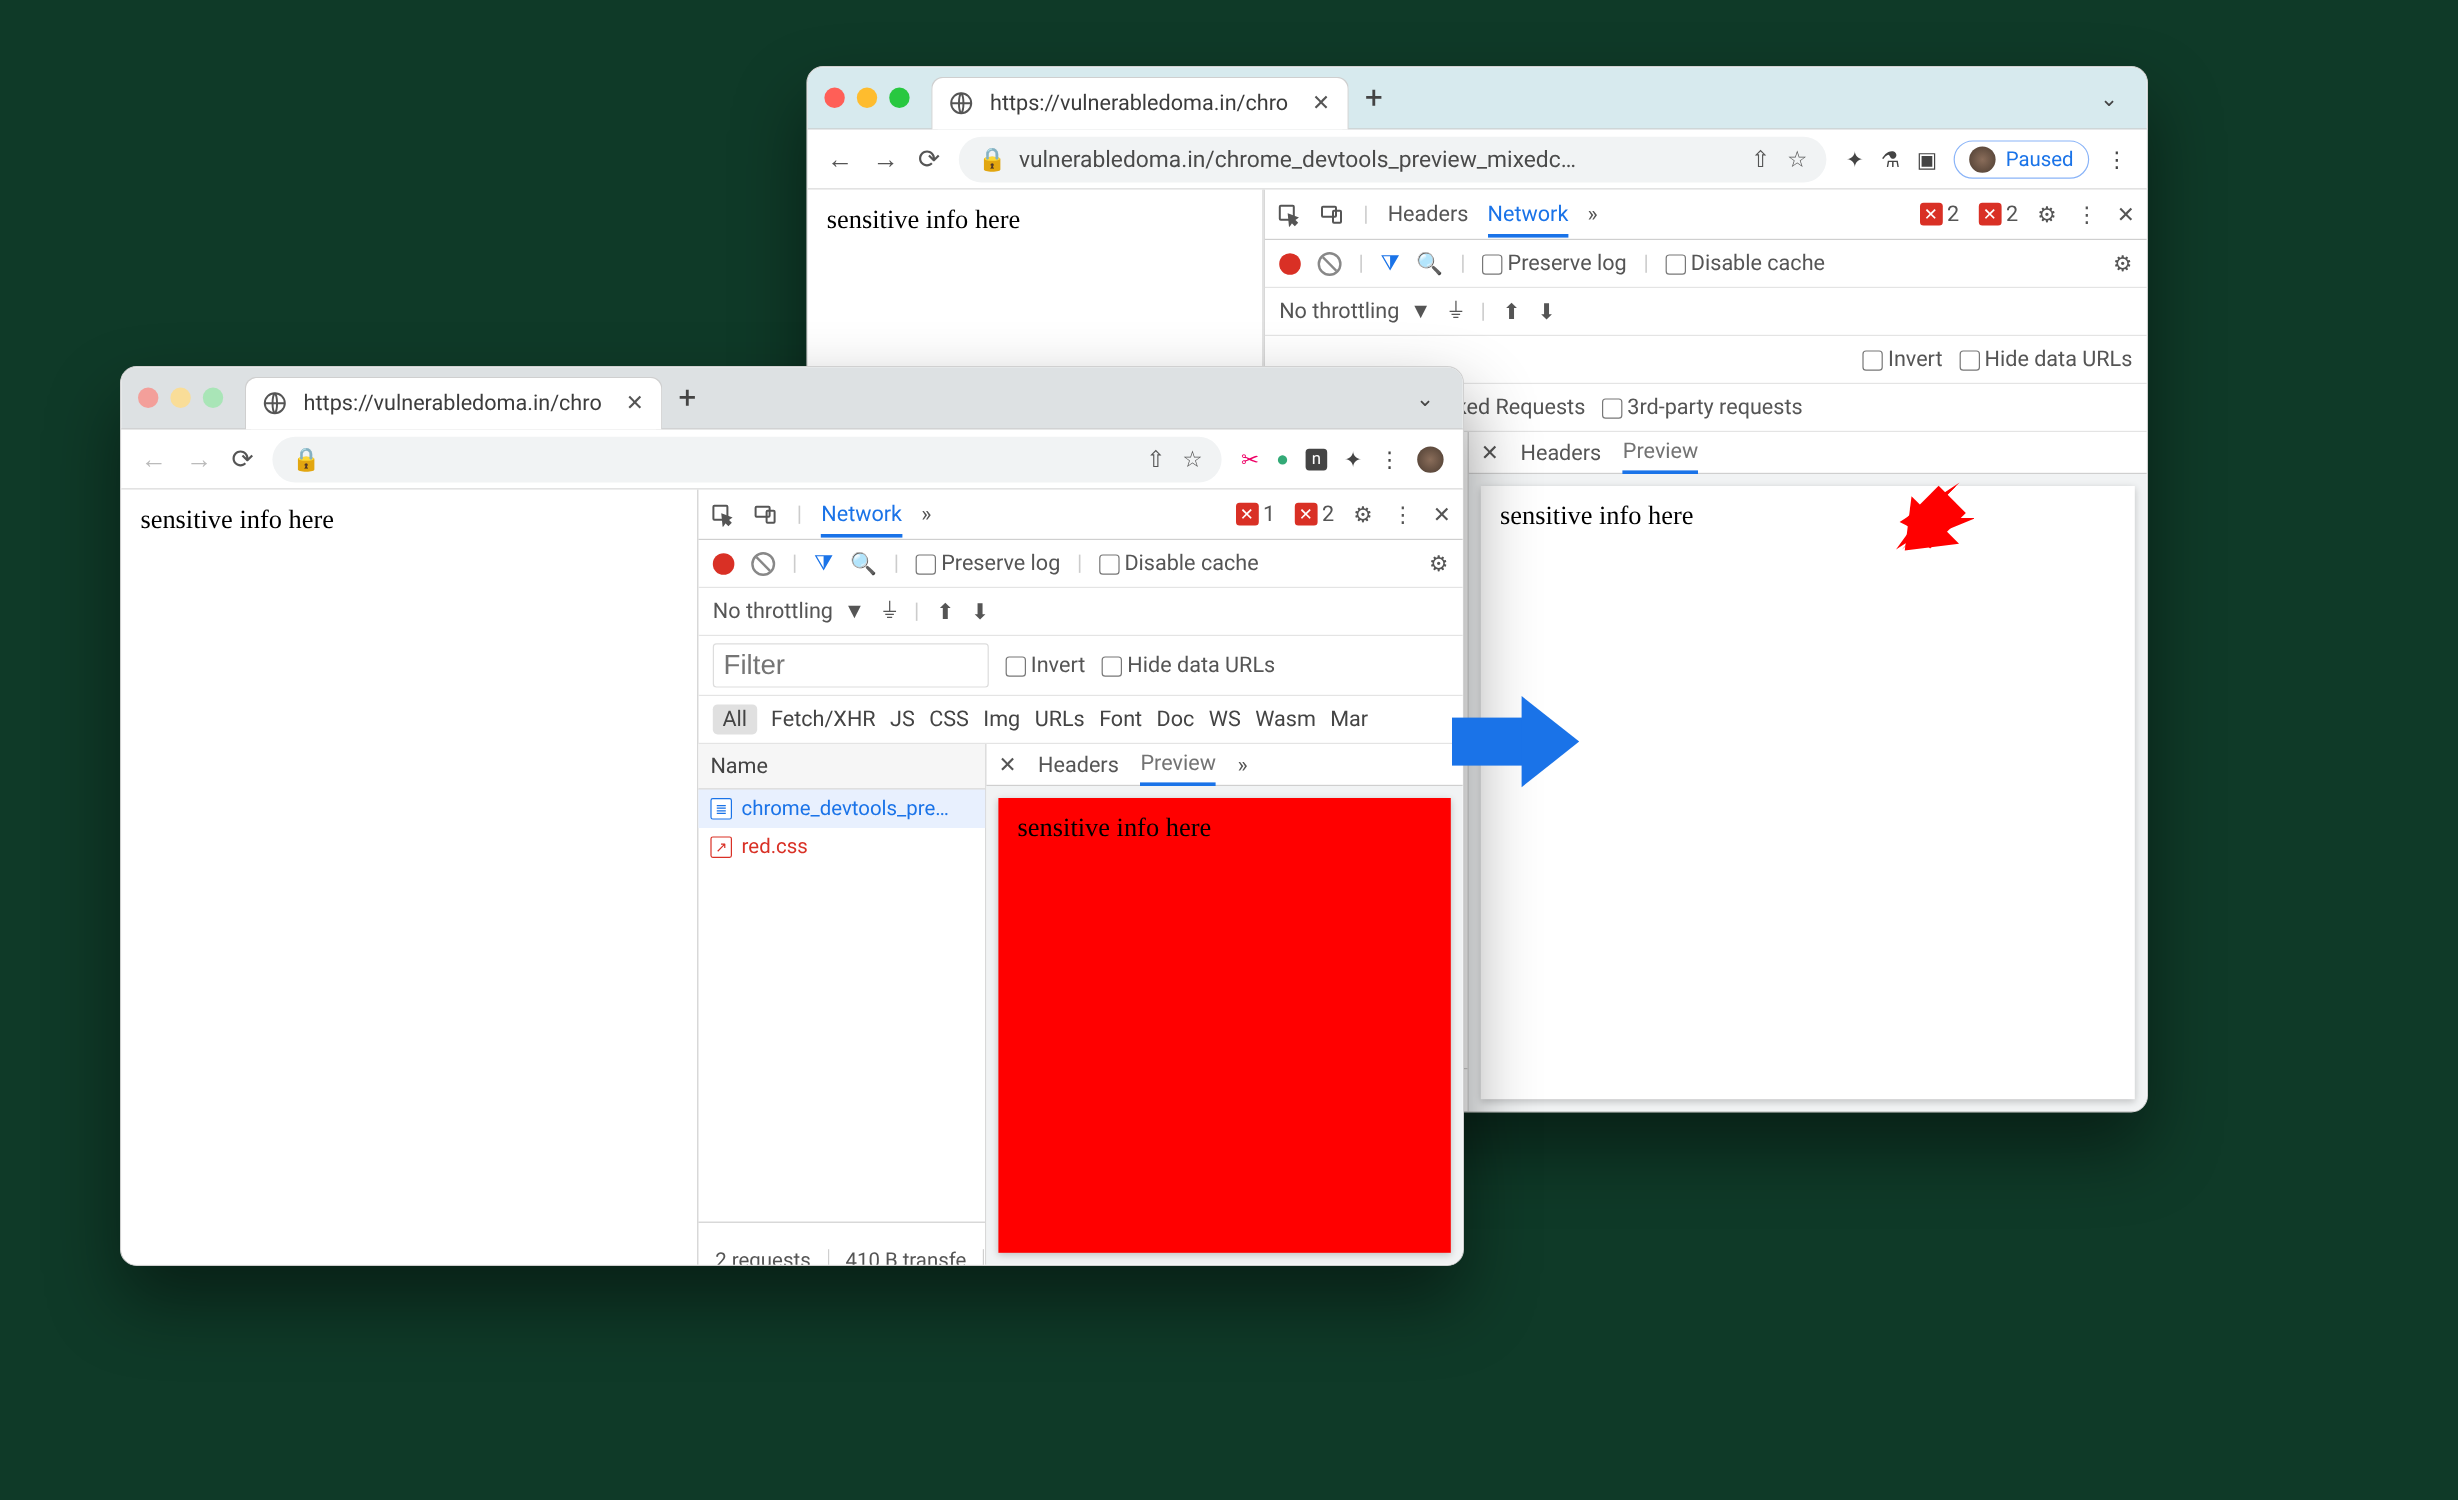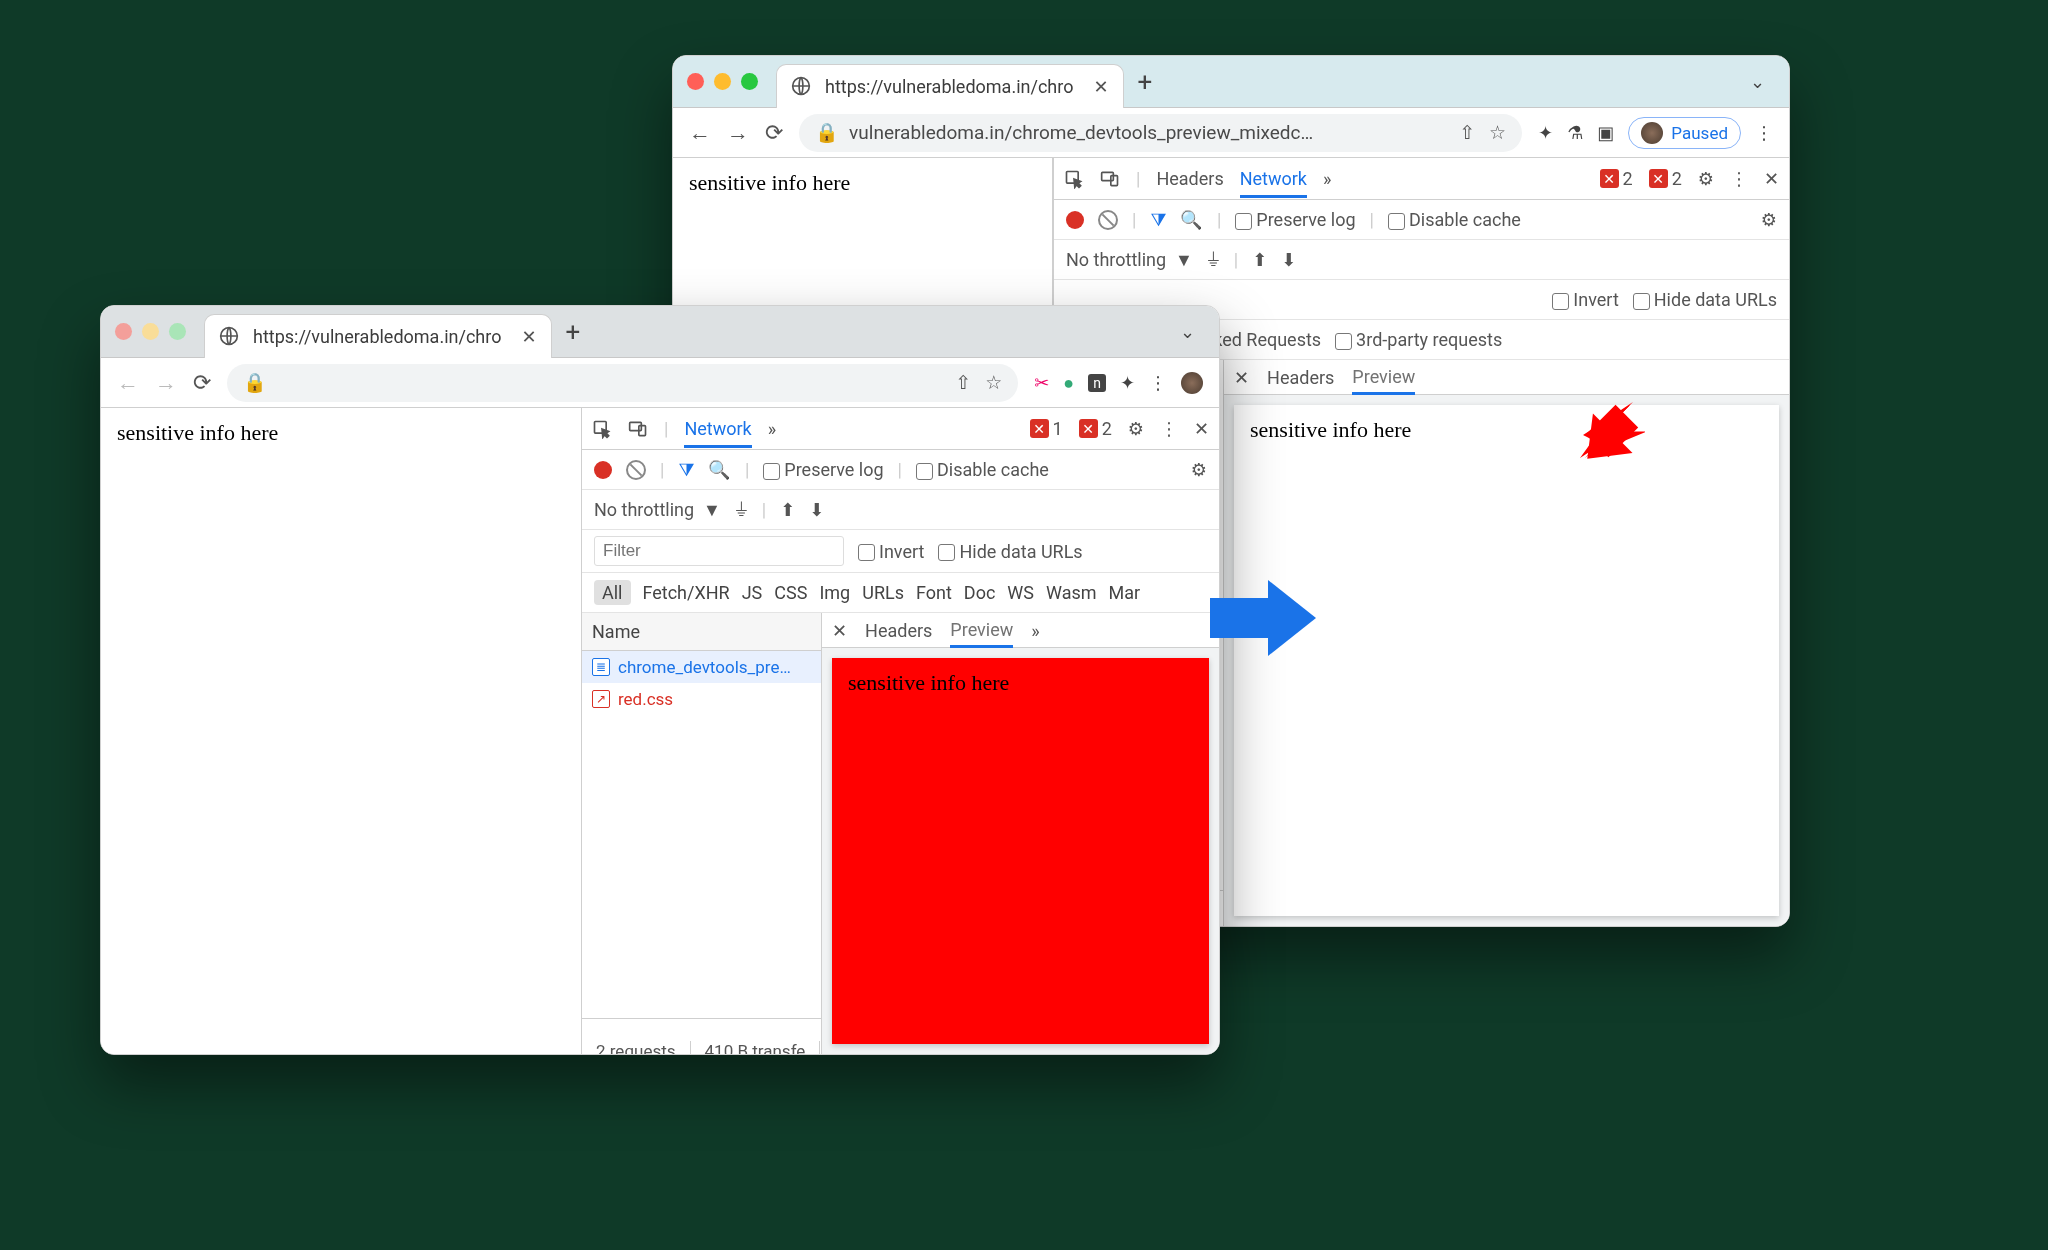--- a/index.html
+++ b/index.html
@@ -30,21 +30,21 @@
   .dt-tabs{height:42px;display:flex;align-items:center;padding:0 10px;gap:16px;border-bottom:1px solid #cfcfcf;color:#555;}
   .dt-tabs .active{color:#1a73e8;border-bottom:3px solid #1a73e8;padding-bottom:6px;margin-bottom:-9px;}
   .errcount{display:flex;align-items:center;gap:4px;background:transparent;}
   .errbox{width:19px;height:19px;background:#d93025;color:#fff;font-size:14px;display:flex;align-items:center;justify-content:center;border-radius:3px;}
   .dt-row{display:flex;align-items:center;gap:14px;padding:6px 12px;border-bottom:1px solid #e4e4e4;color:#555;min-height:40px;flex-wrap:wrap;}
   .rec{width:18px;height:18px;border-radius:50%;background:#d93025;}
   .noentry{width:20px;height:20px;border:2px solid #888;border-radius:50%;position:relative;}
   .noentry::after{content:"";position:absolute;width:100%;height:2px;background:#888;top:50%;left:0;transform:translateY(-50%) rotate(45deg);}
   .funnel{color:#1a73e8;font-size:18px;}
   .chk{width:17px;height:17px;border:1.5px solid #777;border-radius:3px;display:inline-block;vertical-align:middle;margin-right:4px;}
-  .filterbox{border:1px solid #ddd;background:#fff;color:#888;padding:4px 8px;border-radius:3px;width:250px;font-size:17px;}
+  .filterbox{border:1px solid #ddd;background:#fff;color:#888;padding:4px 8px;border-radius:3px;width:230px;font-size:23px;}
   .ftypes{display:flex;gap:12px;flex-wrap:wrap;color:#444;font-size:18px;}
   .ftypes .sel{background:#e0e0e0;border-radius:4px;padding:2px 8px;}
   .netbody{display:flex;flex:1;min-height:0;}
   .namecol{width:240px;border-right:1px solid #cfcfcf;display:flex;flex-direction:column;}
   .namecol .hdr{padding:8px 10px;border-bottom:1px solid #cfcfcf;color:#444;background:#f6f6f6;}
   .req{padding:6px 10px;display:flex;align-items:center;gap:8px;font-size:17px;}
   .req.selected{background:#e8f0fe;color:#1a73e8;}
   .req .ico{width:18px;height:18px;border:1px solid #1a73e8;display:flex;align-items:center;justify-content:center;font-size:12px;color:#1a73e8;background:#fff;border-radius:2px;}
   .req.err{color:#d93025;}
   .req.err .ico{border-color:#d93025;color:#d93025;}

